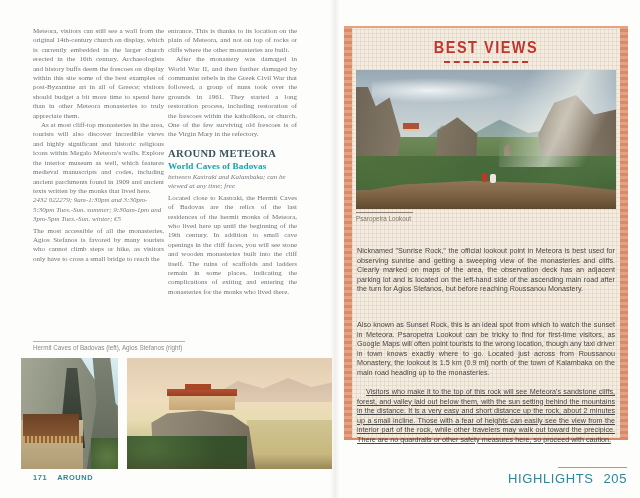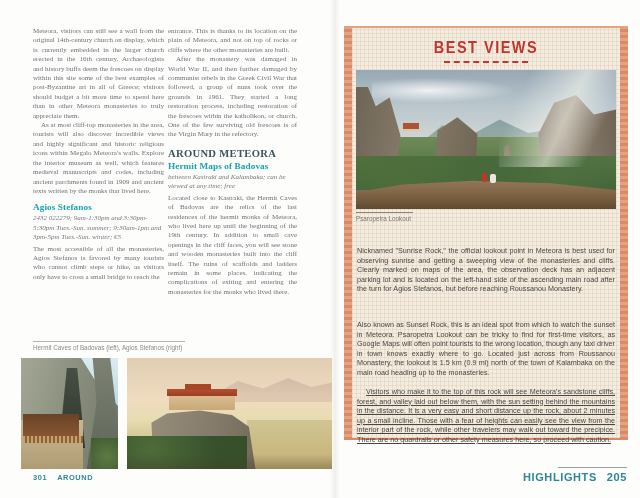--- a/index.html
+++ b/index.html
@@ -20,21 +20,21 @@
   .h-teal{color:#17a3ad;font-weight:bold;font-size:9.2px;line-height:11px;margin:6px 0 1px 0;text-align:left;letter-spacing:.1px;}
   .h-section{color:#3c545e;font-weight:bold;font-size:10.6px;line-height:12px;margin:8px 0 1px 0;text-align:left;letter-spacing:.3px;}
   .info{font-style:italic;color:#75797c;margin:0 0 2px 0 !important;text-align:left;}
   .caption-block{position:absolute;left:33px;top:341px;width:260px;}
   .caption-rule{width:152px;height:1px;background:#b7b3ad;margin-bottom:2px;}
   .caption-text{font-size:6.3px;color:#8e8b86;line-height:8px;}
   .footer-left{position:absolute;left:33px;top:473px;font-size:7.4px;font-weight:bold;color:#2e8799;letter-spacing:.6px;}
   .footer-left .pagenum{margin-right:10px;}
   .footer-right{position:absolute;right:13px;top:467px;text-align:right;}
   .footer-right .rule{width:69px;height:1px;background:#9aa0a2;margin:0 0 3px auto;}
-  .footer-right .txt{font-size:11px;font-weight:bold;color:#2e8799;letter-spacing:.6px;margin-left:22px;}
+  .footer-right .txt{font-size:13px;font-weight:normal;color:#2e8799;letter-spacing:.6px;margin-left:22px;}
   .footer-right .pagenum{margin-left:10px;}
   
   .photo{position:absolute;overflow:hidden;}
   .photo>div{position:absolute;}
   .ph-a{left:21px;top:358px;width:97px;height:111px;background:linear-gradient(105deg,#a4a794 0%,#8b907f 45%,#6f7566 100%);}
   .ph-a .sky{left:52px;top:0;width:45px;height:48px;background:linear-gradient(180deg,#d9ecf2,#bcd9e0);clip-path:polygon(18% 0,100% 0,100% 100%,55% 55%);}
   .ph-a .rock-r{left:58px;top:0;width:39px;height:111px;background:linear-gradient(180deg,#7d8273,#5c6356);clip-path:polygon(35% 0,80% 0,100% 60%,100% 100%,20% 100%,45% 40%);}
   .ph-a .crevice{left:38px;top:10px;width:26px;height:80px;background:linear-gradient(180deg,#474f44,#2f352c);clip-path:polygon(30% 0,70% 0,100% 100%,0 100%);}
   .ph-a .green{left:70px;top:80px;width:27px;height:31px;background:radial-gradient(circle at 60% 60%,#5d7a42,#3f5a30);}
   .ph-a .wall{left:0;top:62px;width:62px;height:49px;background:linear-gradient(180deg,#c9b894,#b09c74);}
@@ -89,30 +89,29 @@
   .p-psaro2{top:359px;text-indent:9px;text-decoration:underline;}
 </style>
 </head>
 <body>
 
 <div class="gutter"></div>
 
 <div class="col col1">
   <p>Meteora, visitors can still see a wall from the original 14th-century church on display, which is currently embedded in the larger church erected in the 16th century. Archaeologists and history buffs deem the frescoes on display within this site some of the best examples of post-Byzantine art in all of Greece; visitors should budget a bit more time to spend here than in other Meteora monasteries to truly appreciate them.</p>
   <p class="ind">As at most cliff-top monasteries in the area, tourists will also discover incredible views and highly significant and historic religious icons within Megalo Meteora's walls. Explore the interior museum as well, which features medieval manuscripts and codes, including ancient parchments found in 1909 and ancient texts written by the monks that lived here.</p>
-  <div class="h-teal">Agios Stefanos</div>
   <p class="info">2432 022279; 9am-1:30pm and 3:30pm-5:30pm Tues.-Sun. summer; 9:30am-1pm and 3pm-5pm Tues.-Sun. winter; €5</p>
   <p>The most accessible of all the monasteries, Agios Stefanos is favored by many tourists who cannot climb steps or hike, as visitors only have to cross a small bridge to reach the</p>
 </div>
 
 <div class="col col2">
   <p>entrance. This is thanks to its location on the plain of Meteora, and not on top of rocks or cliffs where the other monasteries are built.</p>
   <p class="ind">After the monastery was damaged in World War II, and then further damaged by communist rebels in the Greek Civil War that followed, a group of nuns took over the grounds in 1961. They started a long restoration process, including restoration of the frescoes within the katholikon, or church. One of the few surviving old frescoes is of the Virgin Mary in the refectory.</p>
   <div class="h-section">AROUND METEORA</div>
-  <div class="h-teal" style="margin-top:1px">Hermit Maps of Badovas</div>
+  <div class="h-teal" style="margin-top:1px">World Caves of Badovas</div>
   <p class="info">between Kastraki and Kalambaka; can be viewed at any time; free</p>
   <p>Located close to Kastraki, the Hermit Caves of Badovas are the relics of the last residences of the hermit monks of Meteora, who lived here up until the beginning of the 19th century. In addition to small cave openings in the cliff faces, you will see stone and wooden monasteries built into the cliff itself. The ruins of scaffolds and ladders remain in some places, indicating the complications of exiting and entering the monasteries for the monks who lived there.</p>
 </div>
 
 <div class="caption-block">
   <div class="caption-rule"></div>
   <div class="caption-text">Hermit Caves of Badovas (left), Agios Stefanos (right)</div>
 </div>
 
 <div class="photo ph-a">
@@ -131,21 +130,21 @@
   <div class="specks"></div>
   <div class="rock"></div>
   <div class="mon-wall"></div>
   <div class="mon-roof"></div>
   <div class="mon-roof2"></div>
   <div class="trees"></div>
   <div class="shadow"></div>
 </div>
 
 <div class="footer-left">
-  <span class="pagenum">301</span><span>AROUND</span>
+  <span class="pagenum">171</span><span>AROUND</span>
 </div>
 
 <div class="feature-box">
   <div class="box-inner">
     <div class="box-title">BEST VIEWS</div>
     <div class="title-dashes"></div>
 
     <div class="photo photo-main ph-c">
       <div class="sky"></div>
       <div class="cloud"></div>

